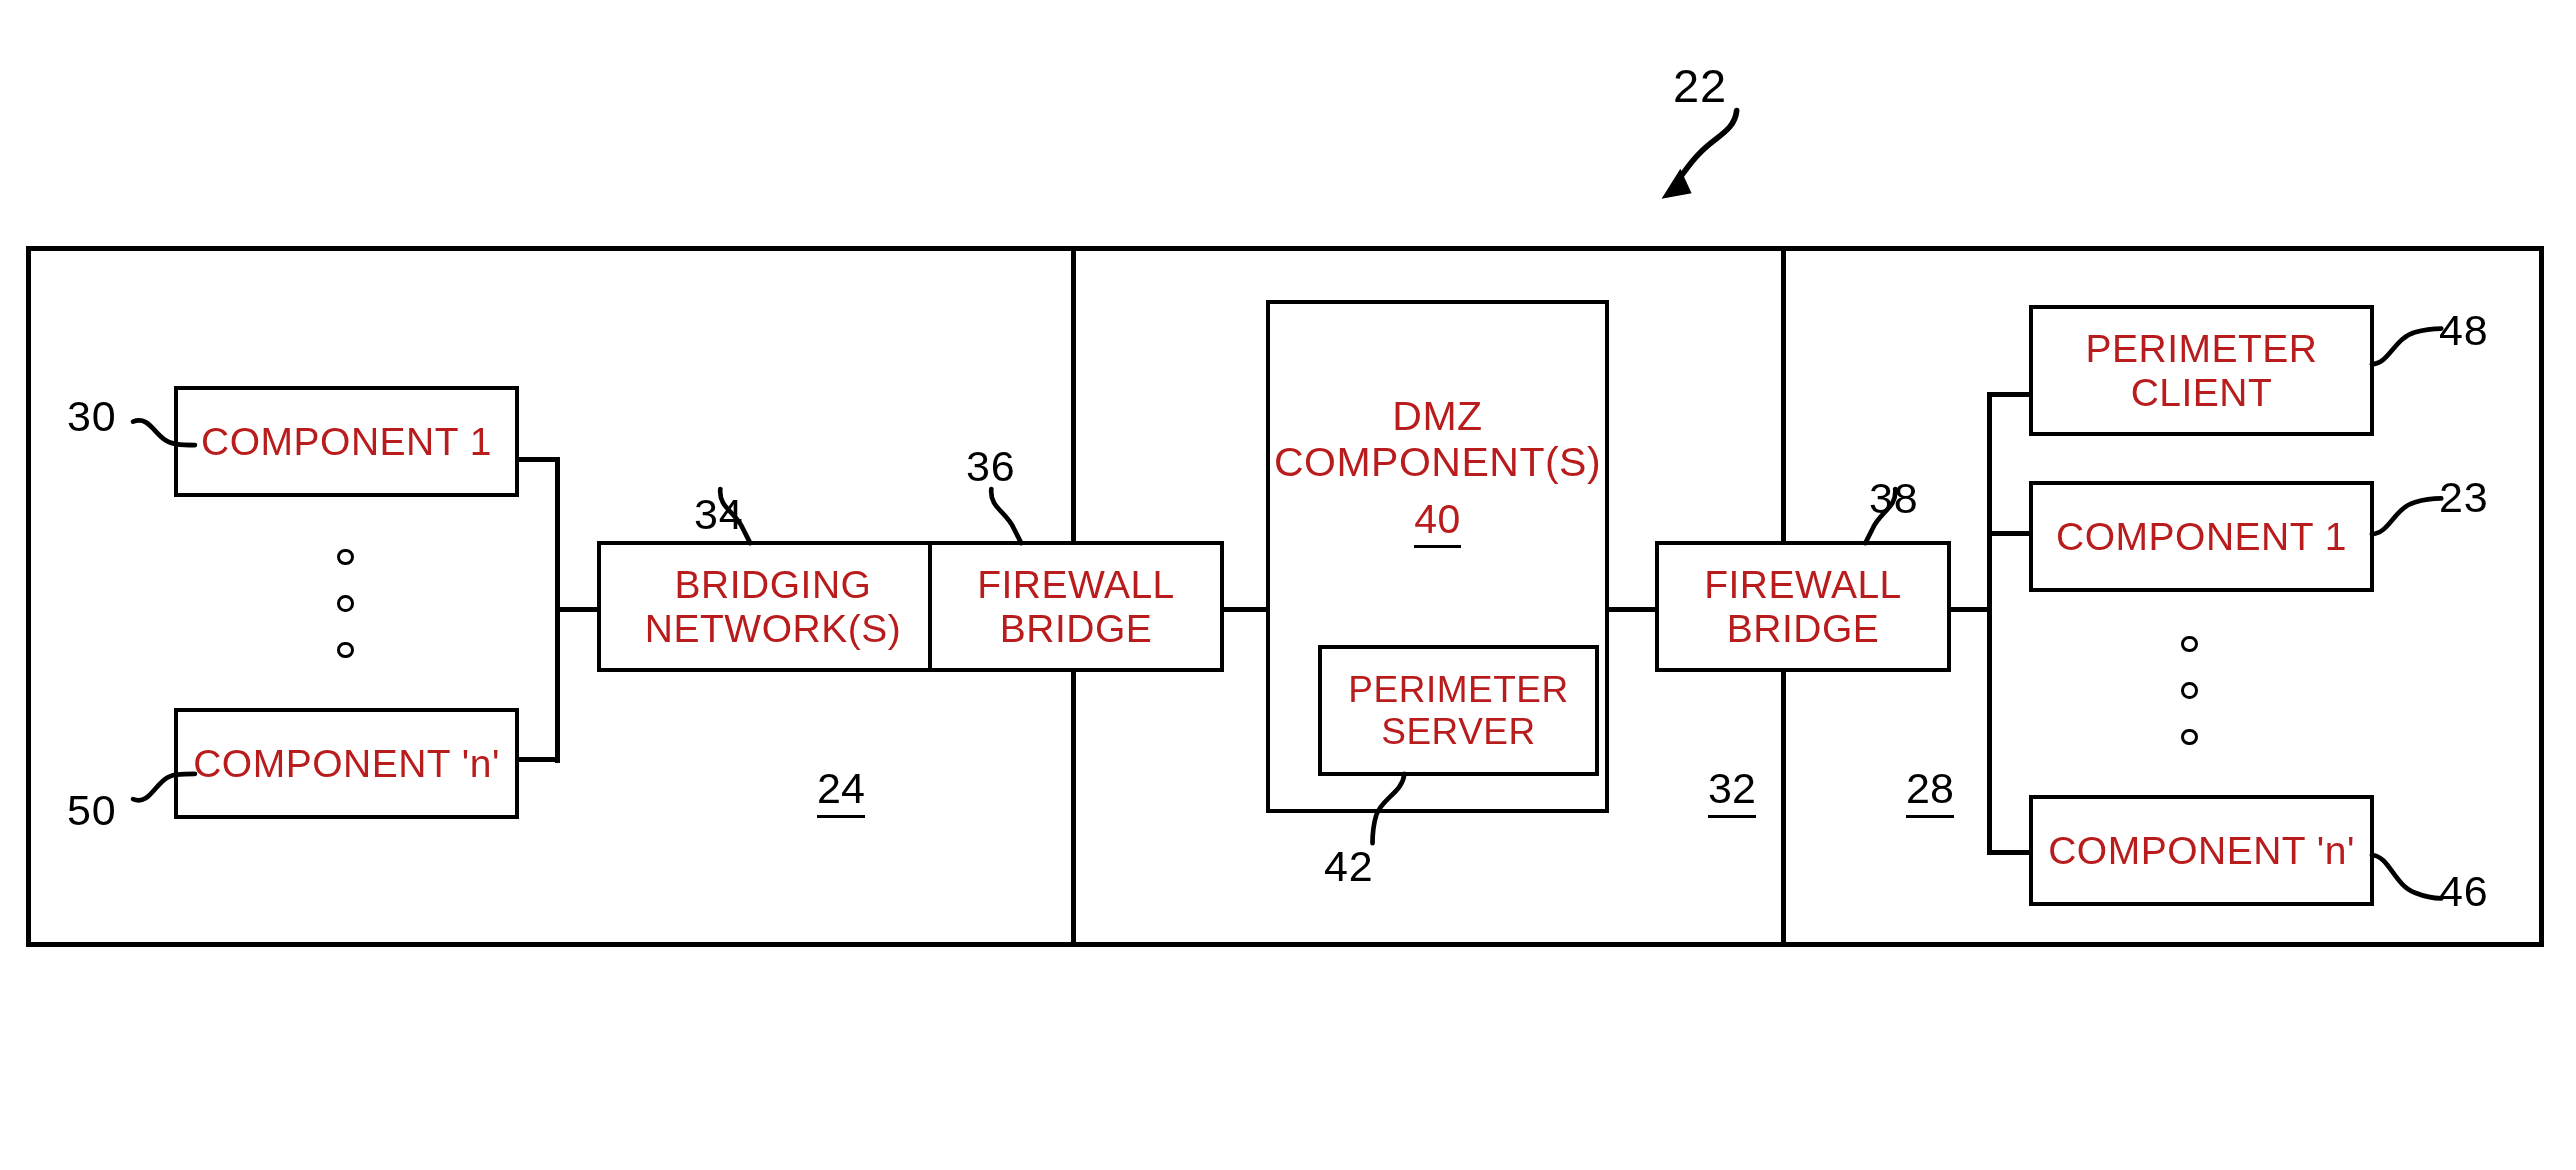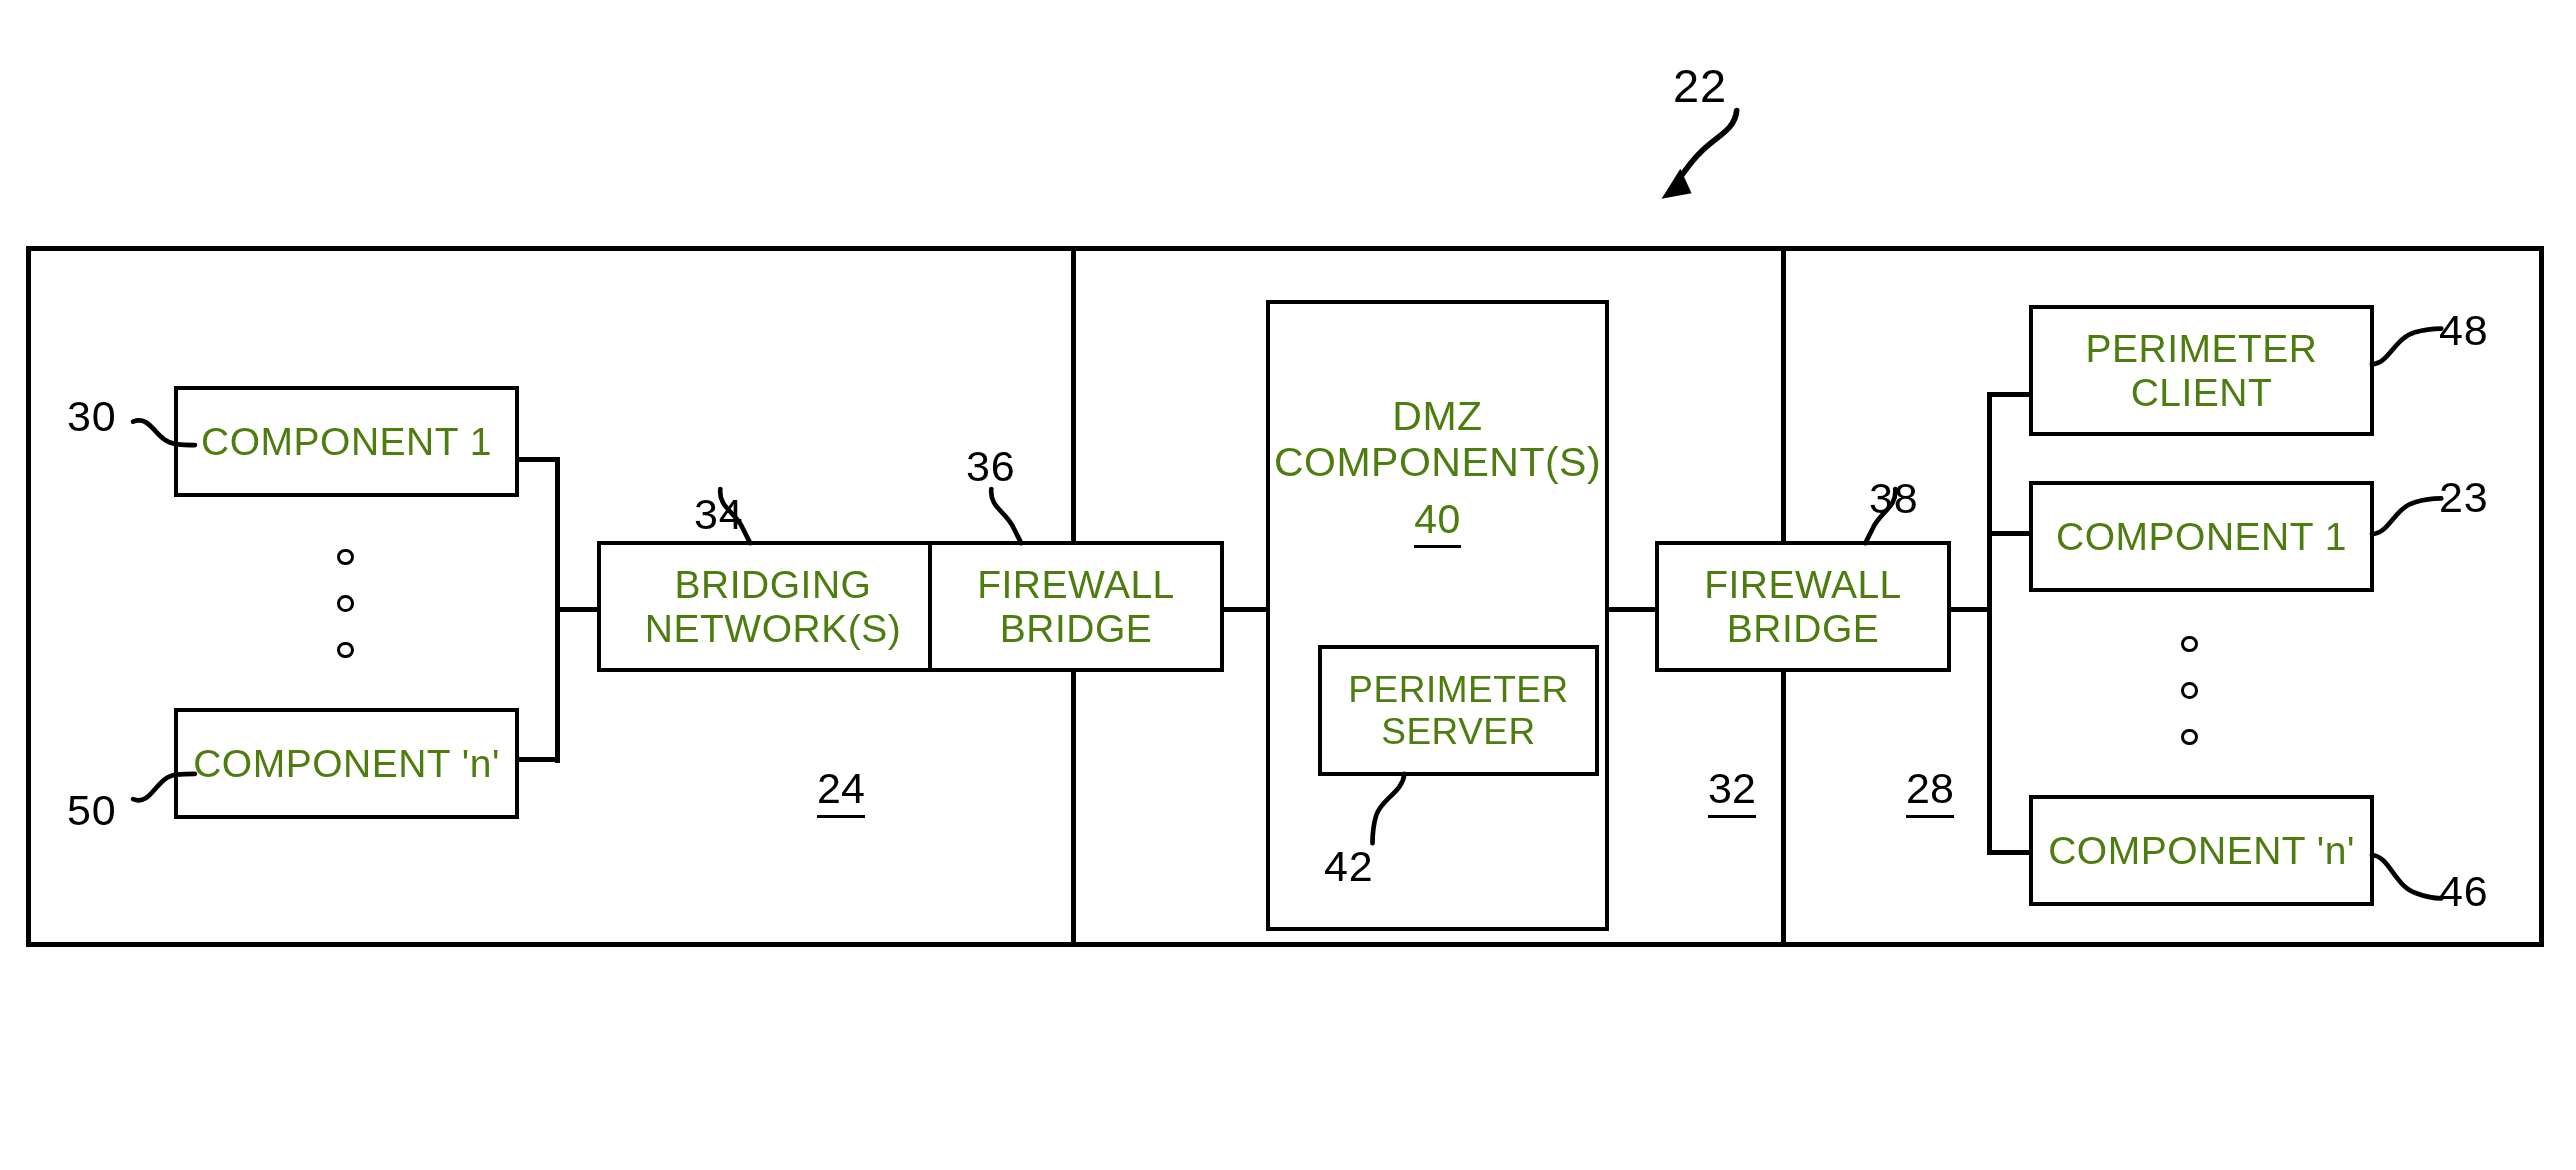--- a/index.html
+++ b/index.html
@@ -20,21 +20,21 @@
   .box {
     position: absolute;
     box-sizing: border-box;
     border: 4.7px solid #000;
     background: #fff;
     display: flex;
     flex-direction: column;
     align-items: center;
     justify-content: center;
     text-align: center;
-    color: #4d7c0f;
+    color: #b91c1c;
     line-height: 1.12;
     letter-spacing: 0.5px;
     z-index: 6;
   }
   .box .ln { display: block; white-space: nowrap; }
 
   .outer-frame {
     position: absolute;
     left: 26px; top: 246px;
     width: 2518px; height: 701px;
@@ -167,21 +167,21 @@
   <svg class="leader" style="left:982px; top:487px; width:56px; height:60px;" viewBox="0 0 60 64">
     <path d="M10 2 C8 22 26 26 34 44 C38 52 40 56 42 60" stroke="#000" stroke-width="5" fill="none" stroke-linecap="round"></path>
   </svg>
 
   <div class="wire h" style="left:1221px; top:607px; width:47px;"></div>
 
   <div class="zone-ref" style="left:776px; top:764px;">
     <span>24</span>
   </div>
 
-  <div class="box t40" style="left:1266px; top:300px; width:343px; height:631px; justify-content:flex-start; padding-top:90px;">
+  <div class="box t40" style="left:1266px; top:300px; width:343px; height:513px; justify-content:flex-start; padding-top:90px;">
     <span class="ln">DMZ</span>
     <span class="ln">COMPONENT(S)</span>
     <span class="under40">40</span>
   </div>
 
   <div class="box" style="left:1318px; top:645px; width:281px; height:131px; font-size:37px; z-index:7;">
     <span class="ln">PERIMETER</span>
     <span class="ln">SERVER</span>
   </div>
   <svg class="leader" style="left:1350px; top:772px; width:75px; height:75px;" viewBox="0 0 80 80">

